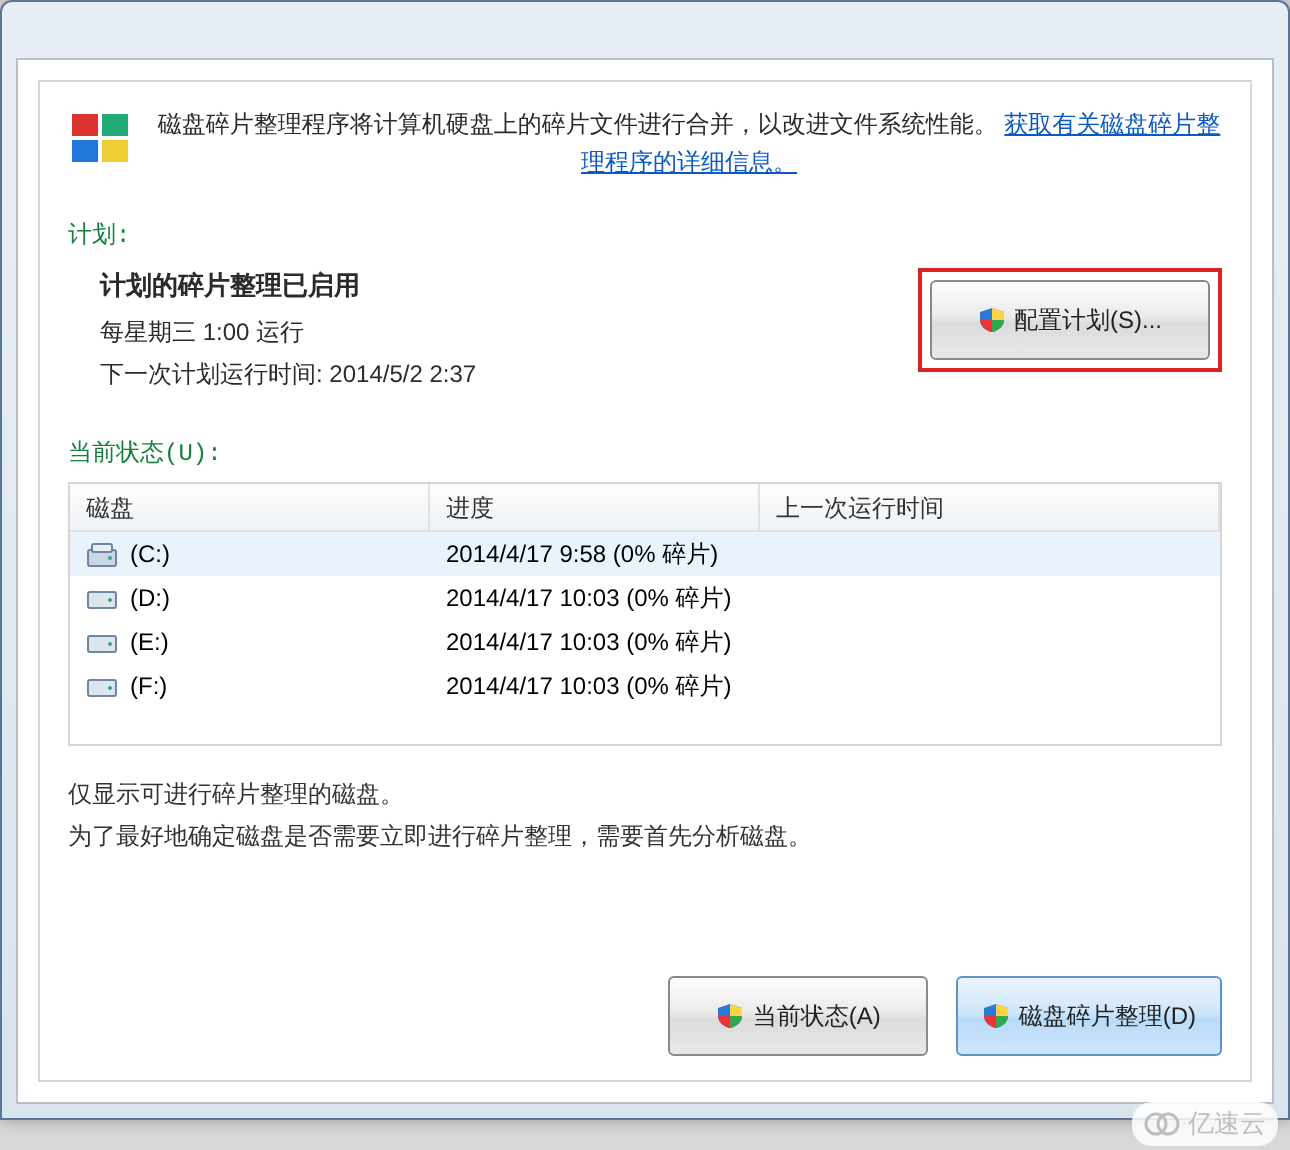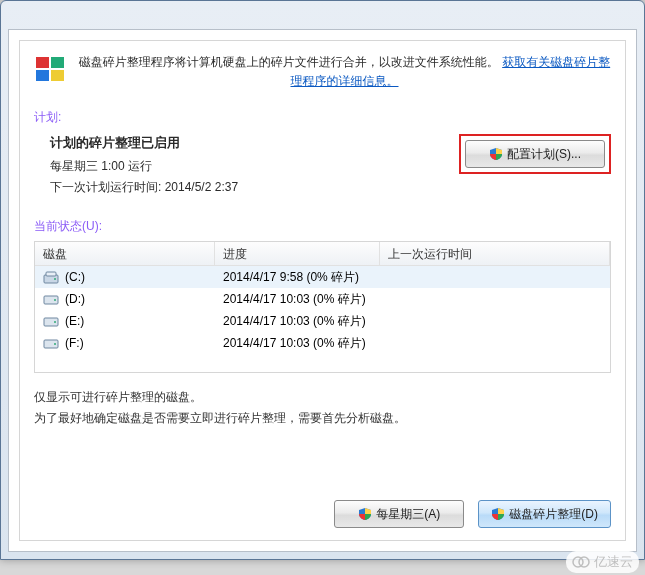--- a/index.html
+++ b/index.html
@@ -58,30 +58,30 @@
     .inner {
       position: absolute;
       top: 10px; left: 10px; right: 10px; bottom: 10px;
       border: 1px solid #d6d6d6;
       padding: 12px 14px;
     }
     .intro { display: flex; gap: 10px; }
     .intro-icon { width: 34px; height: 34px; flex-shrink: 0; }
     .intro-text { color: #2b2b2b; line-height: 1.6; text-align: center; }
     .intro-text a { color: #0b59c2; text-decoration: underline; cursor: pointer; }
-    .sec-label { margin-top: 18px; color: #8b5cf6; }
+    .sec-label { margin-top: 18px; color: #15803d; font-family: Liberation Mono, monospace; }
     .schedule-block { margin-top: 8px; padding-left: 16px; display:flex; align-items:flex-start; }
     .schedule-text { flex:1 }
     .schedule-title { font-size: 13px; font-weight: bold; color: #2a2a2a; margin-bottom: 6px; }
     .schedule-line { margin: 4px 0; color: #2b2b2b; }
     .config-wrap { border: 2px solid #d22; padding: 4px; }
     .wbtn {
       display: inline-flex; align-items: center; justify-content: center;
       gap: 4px;
-      min-width: 140px; height: 28px;
+      min-width: 140px; height: 40px;
       padding: 0 12px;
       background: linear-gradient(180deg, #fdfdfd 0%, #ebebeb 45%, #dcdcdc 55%, #e8e8e8 100%);
       border: 1px solid #8a8a8a; border-radius: 3px;
       font-family: inherit; font-size: 12px; color: #222;
       cursor: pointer;
     }
     .shield { width:14px; height:14px; }
     .status-label { }
     .table {
       margin-top: 6px;
@@ -223,21 +223,21 @@
       <div class="footer">
         <button class="wbtn">
           <span class="shield">
             <svg viewBox="0 0 14 14">
                 <path d="M7 1 L13 3 V7 C13 10 10 12.5 7 13 C4 12.5 1 10 1 7 V3 Z" fill="#2a7ad1"></path>
                 <path d="M7 1 L13 3 V7 L7 7 Z" fill="#ffd24a"></path>
                 <path d="M7 7 L7 13 C4 12.5 1 10 1 7 Z" fill="#e33"></path>
                 <path d="M7 7 L13 7 C13 10 10 12.5 7 13 Z" fill="#2fa84f"></path>
               </svg>
           </span>
-          <span>每星期三(A)</span>
+          <span>当前状态(A)</span>
         </button>
         <button class="wbtn primary">
           <span class="shield">
             <svg viewBox="0 0 14 14">
                 <path d="M7 1 L13 3 V7 C13 10 10 12.5 7 13 C4 12.5 1 10 1 7 V3 Z" fill="#2a7ad1"></path>
                 <path d="M7 1 L13 3 V7 L7 7 Z" fill="#ffd24a"></path>
                 <path d="M7 7 L7 13 C4 12.5 1 10 1 7 Z" fill="#e33"></path>
                 <path d="M7 7 L13 7 C13 10 10 12.5 7 13 Z" fill="#2fa84f"></path>
               </svg>
           </span>

